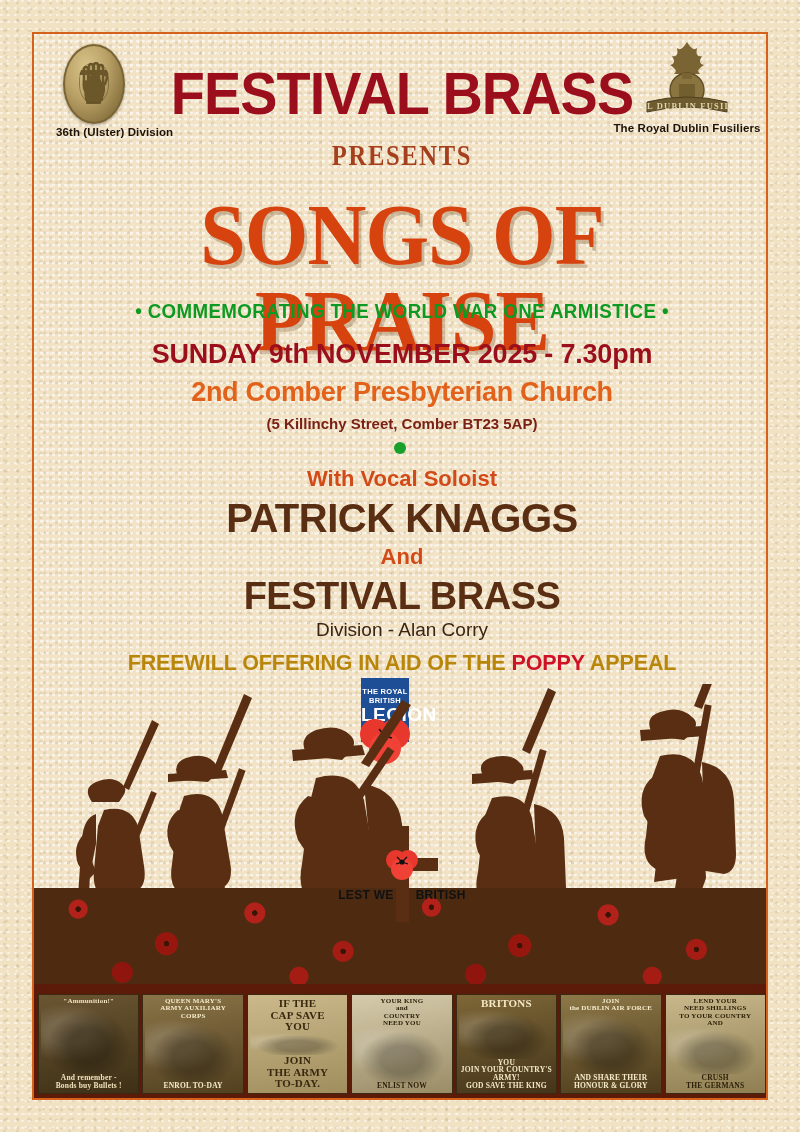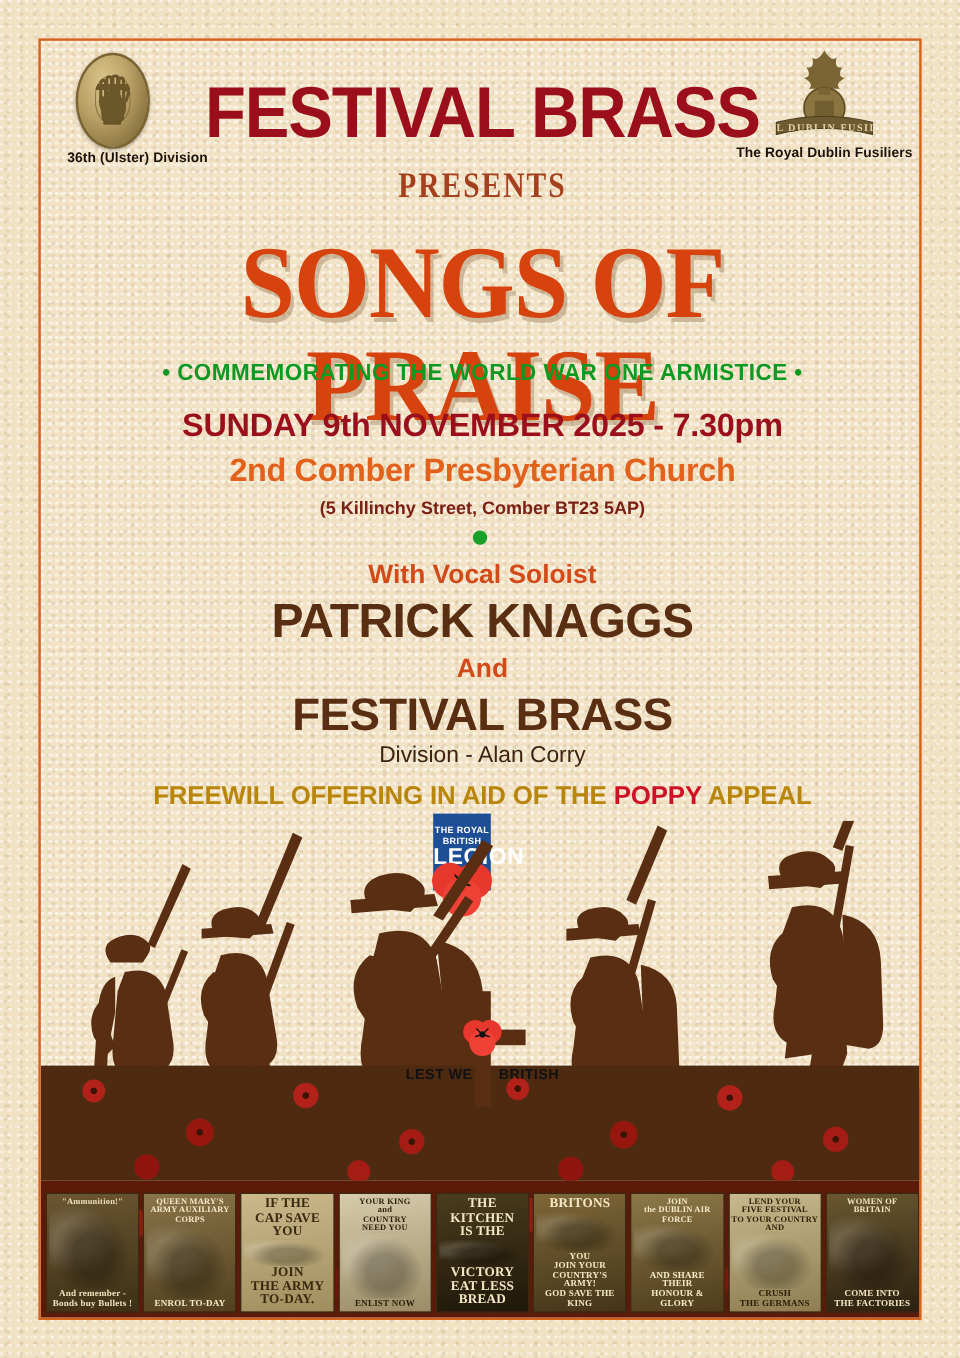--- a/index.html
+++ b/index.html
@@ -442,32 +442,20 @@
       <div class="vp vp-4">
         <span class="top">
             <span class="ln">YOUR KING</span>
             <span class="ln">and</span>
             <span class="ln">COUNTRY</span>
             <span class="ln">NEED YOU</span>
           </span>
         <span class="art"></span>
         <span class="bot">ENLIST NOW</span>
       </div>
-      <div class="vp vp-5">
-        <span class="top big">
-            <span class="ln">THE</span>
-            <span class="ln">KITCHEN</span>
-            <span class="ln">IS THE</span>
-          </span>
-        <span class="art"></span>
-        <span class="bot big">
-            <span class="ln">VICTORY</span>
-            <span class="ln">EAT LESS BREAD</span>
-          </span>
-      </div>
       <div class="vp vp-7">
         <span class="top big">BRITONS</span>
         <span class="art"></span>
         <span class="bot">
             <span class="ln">YOU</span>
             <span class="ln">JOIN YOUR COUNTRY'S ARMY!</span>
             <span class="ln">GOD SAVE THE KING</span>
           </span>
       </div>
       <div class="vp vp-8">
@@ -477,34 +465,26 @@
           </span>
         <span class="art"></span>
         <span class="bot">
             <span class="ln">AND SHARE THEIR</span>
             <span class="ln">HONOUR &amp; GLORY</span>
           </span>
       </div>
       <div class="vp vp-9">
         <span class="top">
             <span class="ln">LEND YOUR</span>
-            <span class="ln">FIVE FESTIVAL</span>
+            <span class="ln">NEED SHILLINGS</span>
             <span class="ln">TO YOUR COUNTRY</span>
             <span class="ln">AND</span>
           </span>
         <span class="art"></span>
         <span class="bot">
             <span class="ln">CRUSH</span>
             <span class="ln">THE GERMANS</span>
           </span>
       </div>
-      <div class="vp vp-10">
-        <span class="top">WOMEN OF BRITAIN</span>
-        <span class="art"></span>
-        <span class="bot">
-            <span class="ln">COME INTO</span>
-            <span class="ln">THE FACTORIES</span>
-          </span>
-      </div>
     </div>
 
   </div>
 </div>
 
 </body></html>

